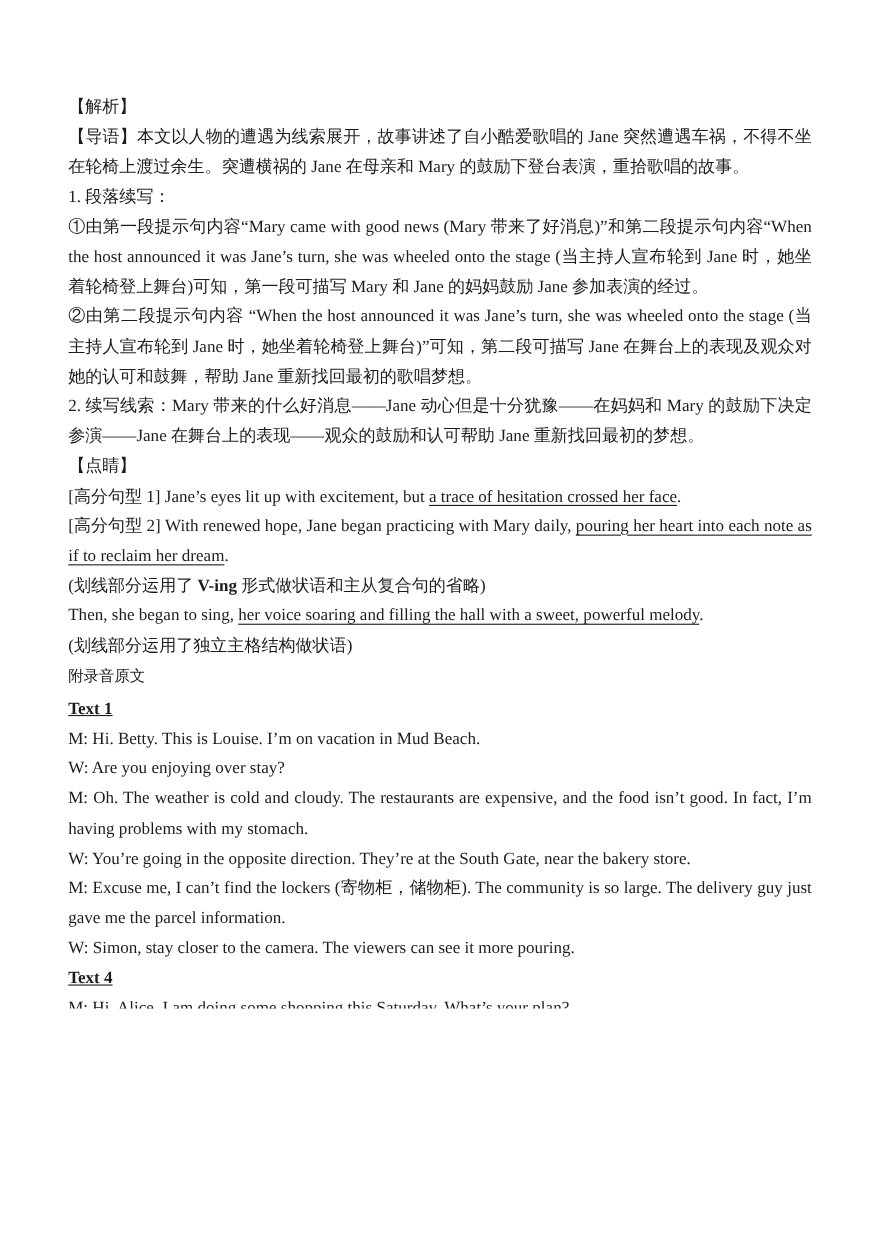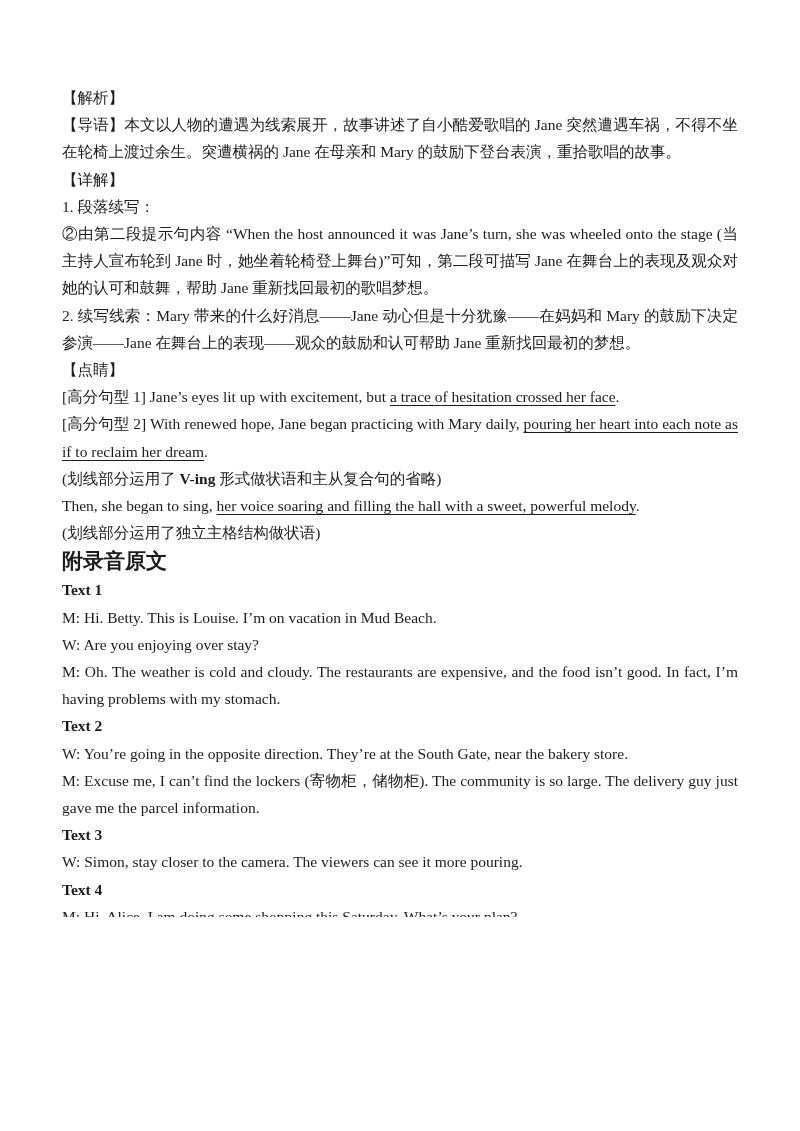--- a/index.html
+++ b/index.html
@@ -19,49 +19,50 @@
     font-size: 15.5px;
     line-height: 27.2px;
     color: #1c1c1c;
     text-align: justify;
   }
   p.para {
     margin: 0;
     padding: 0;
   }
   .heading {
-    font-weight: bold;
-    font-size: 21px;
+    font-weight: normal;
+    font-size: 14px;
     line-height: 30px;
     text-align: left;
   }
   .bold {
     font-weight: bold;
+    text-decoration: underline;
   }
   .u {
     text-decoration: underline;
     text-underline-offset: 3px;
   }
   .b {
     font-weight: bold;
   }
 </style>
 </head>
 <body>
 
 <div class="page">
 
   <p class="para"><span>【解析】</span></p>
 
   <p class="para"><span>【导语】本文以人物的遭遇为线索展开，故事讲述了自小酷爱歌唱的 Jane 突然遭遇车祸，不得不坐在轮椅上渡过余生。突遭横祸的 Jane 在母亲和 Mary 的鼓励下登台表演，重拾歌唱的故事。</span></p>
 
-  <p class="para"><span>【详解】</span></p>
 
   <p class="para"><span>1. 段落续写：</span></p>
 
+  <p class="para"><span>①由第一段提示句内容“Mary came with good news (Mary 带来了好消息)”和第二段提示句内容“When the host announced it was Jane’s turn, she was wheeled onto the stage (当主持人宣布轮到 Jane 时，她坐着轮椅登上舞台)可知，第一段可描写 Mary 和 Jane 的妈妈鼓励 Jane 参加表演的经过。</span></p>
 
   <p class="para"><span>②由第二段提示句内容 “When the host announced it was Jane’s turn, she was wheeled onto the stage (当主持人宣布轮到 Jane 时，她坐着轮椅登上舞台)”可知，第二段可描写 Jane 在舞台上的表现及观众对她的认可和鼓舞，帮助 Jane 重新找回最初的歌唱梦想。</span></p>
 
   <p class="para"><span>2. 续写线索：Mary 带来的什么好消息——Jane 动心但是十分犹豫——在妈妈和 Mary 的鼓励下决定参演——Jane 在舞台上的表现——观众的鼓励和认可帮助 Jane 重新找回最初的梦想。</span></p>
 
   <p class="para"><span>【点睛】</span></p>
 
   <p class="para"><span>[高分句型 1] Jane’s eyes lit up with excitement, but </span><span class="u">a trace of hesitation crossed her face</span><span>.</span></p>
 
 
@@ -77,27 +78,25 @@
   <p class="para heading"><span>附录音原文</span></p>
 
   <p class="para bold"><span>Text 1</span></p>
 
   <p class="para"><span>M: Hi. Betty. This is Louise. I’m on vacation in Mud Beach.</span></p>
 
   <p class="para"><span>W: Are you enjoying over stay?</span></p>
 
   <p class="para"><span>M: Oh. The weather is cold and cloudy. The restaurants are expensive, and the food isn’t good. In fact, I’m having problems with my stomach.</span></p>
 
-  <p class="para bold"><span>Text 2</span></p>
 
   <p class="para"><span>W: You’re going in the opposite direction. They’re at the South Gate, near the bakery store.</span></p>
 
   <p class="para"><span>M: Excuse me, I can’t find the lockers (寄物柜，储物柜). The community is so large. The delivery guy just gave me the parcel information.</span></p>
 
-  <p class="para bold"><span>Text 3</span></p>
 
 
   <p class="para"><span>W: Simon, stay closer to the camera. The viewers can see it more pouring.</span></p>
 
   <p class="para bold"><span>Text 4</span></p>
 
   <p class="para"><span>M: Hi. Alice. I am doing some shopping this Saturday. What’s your plan?</span></p>
 
 </div>
 

